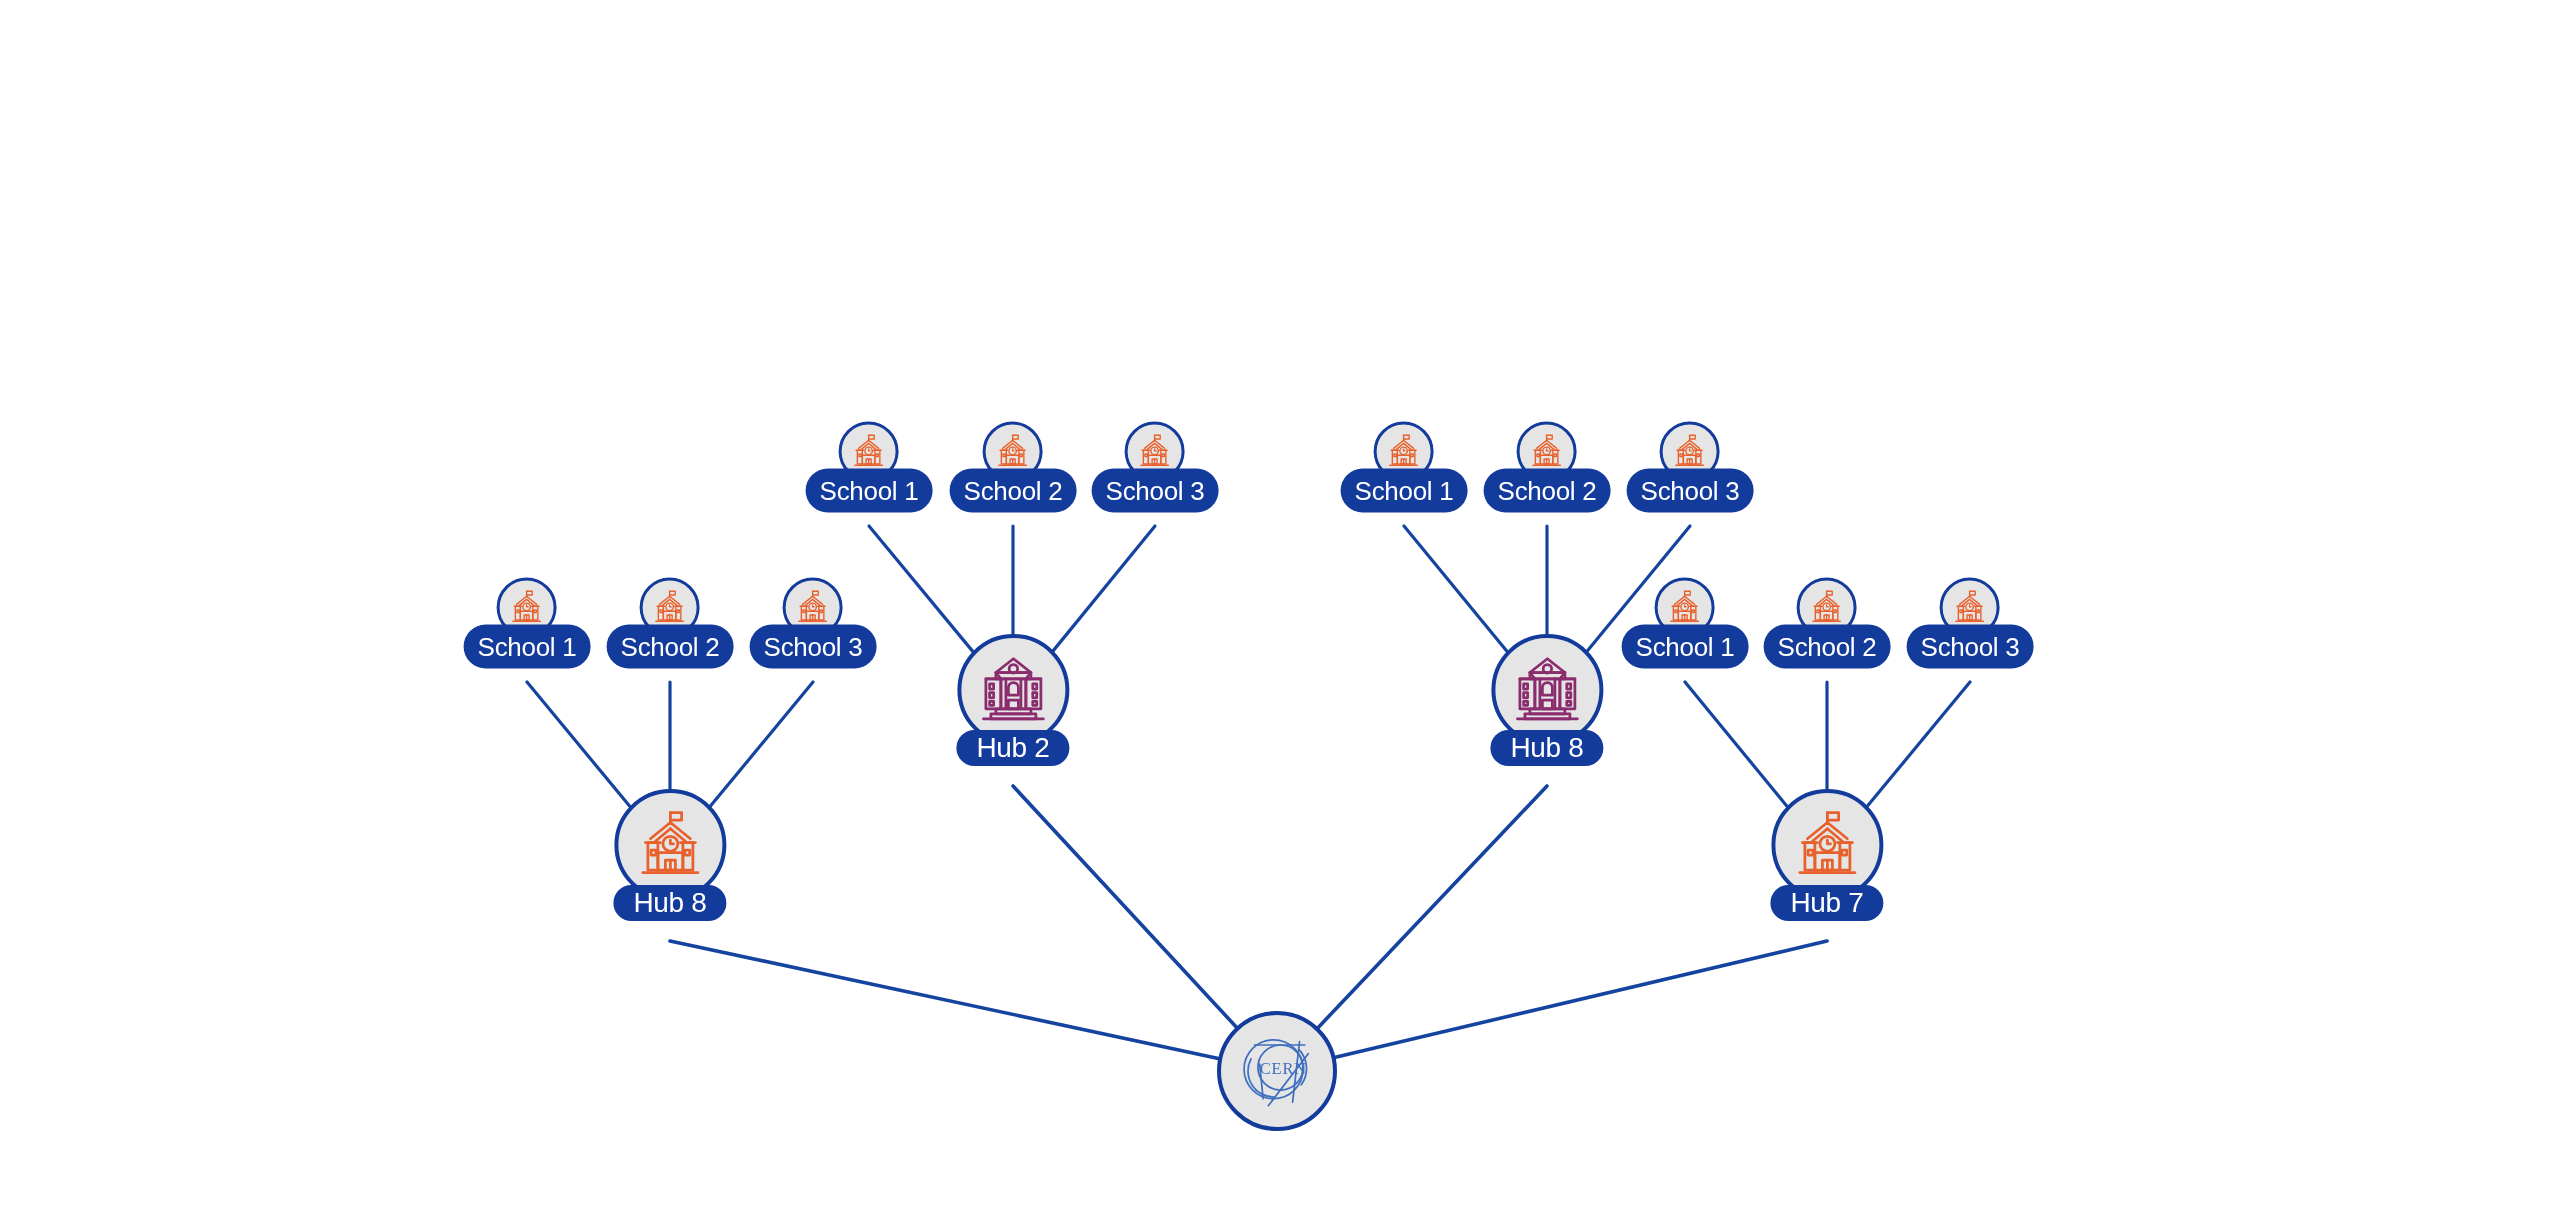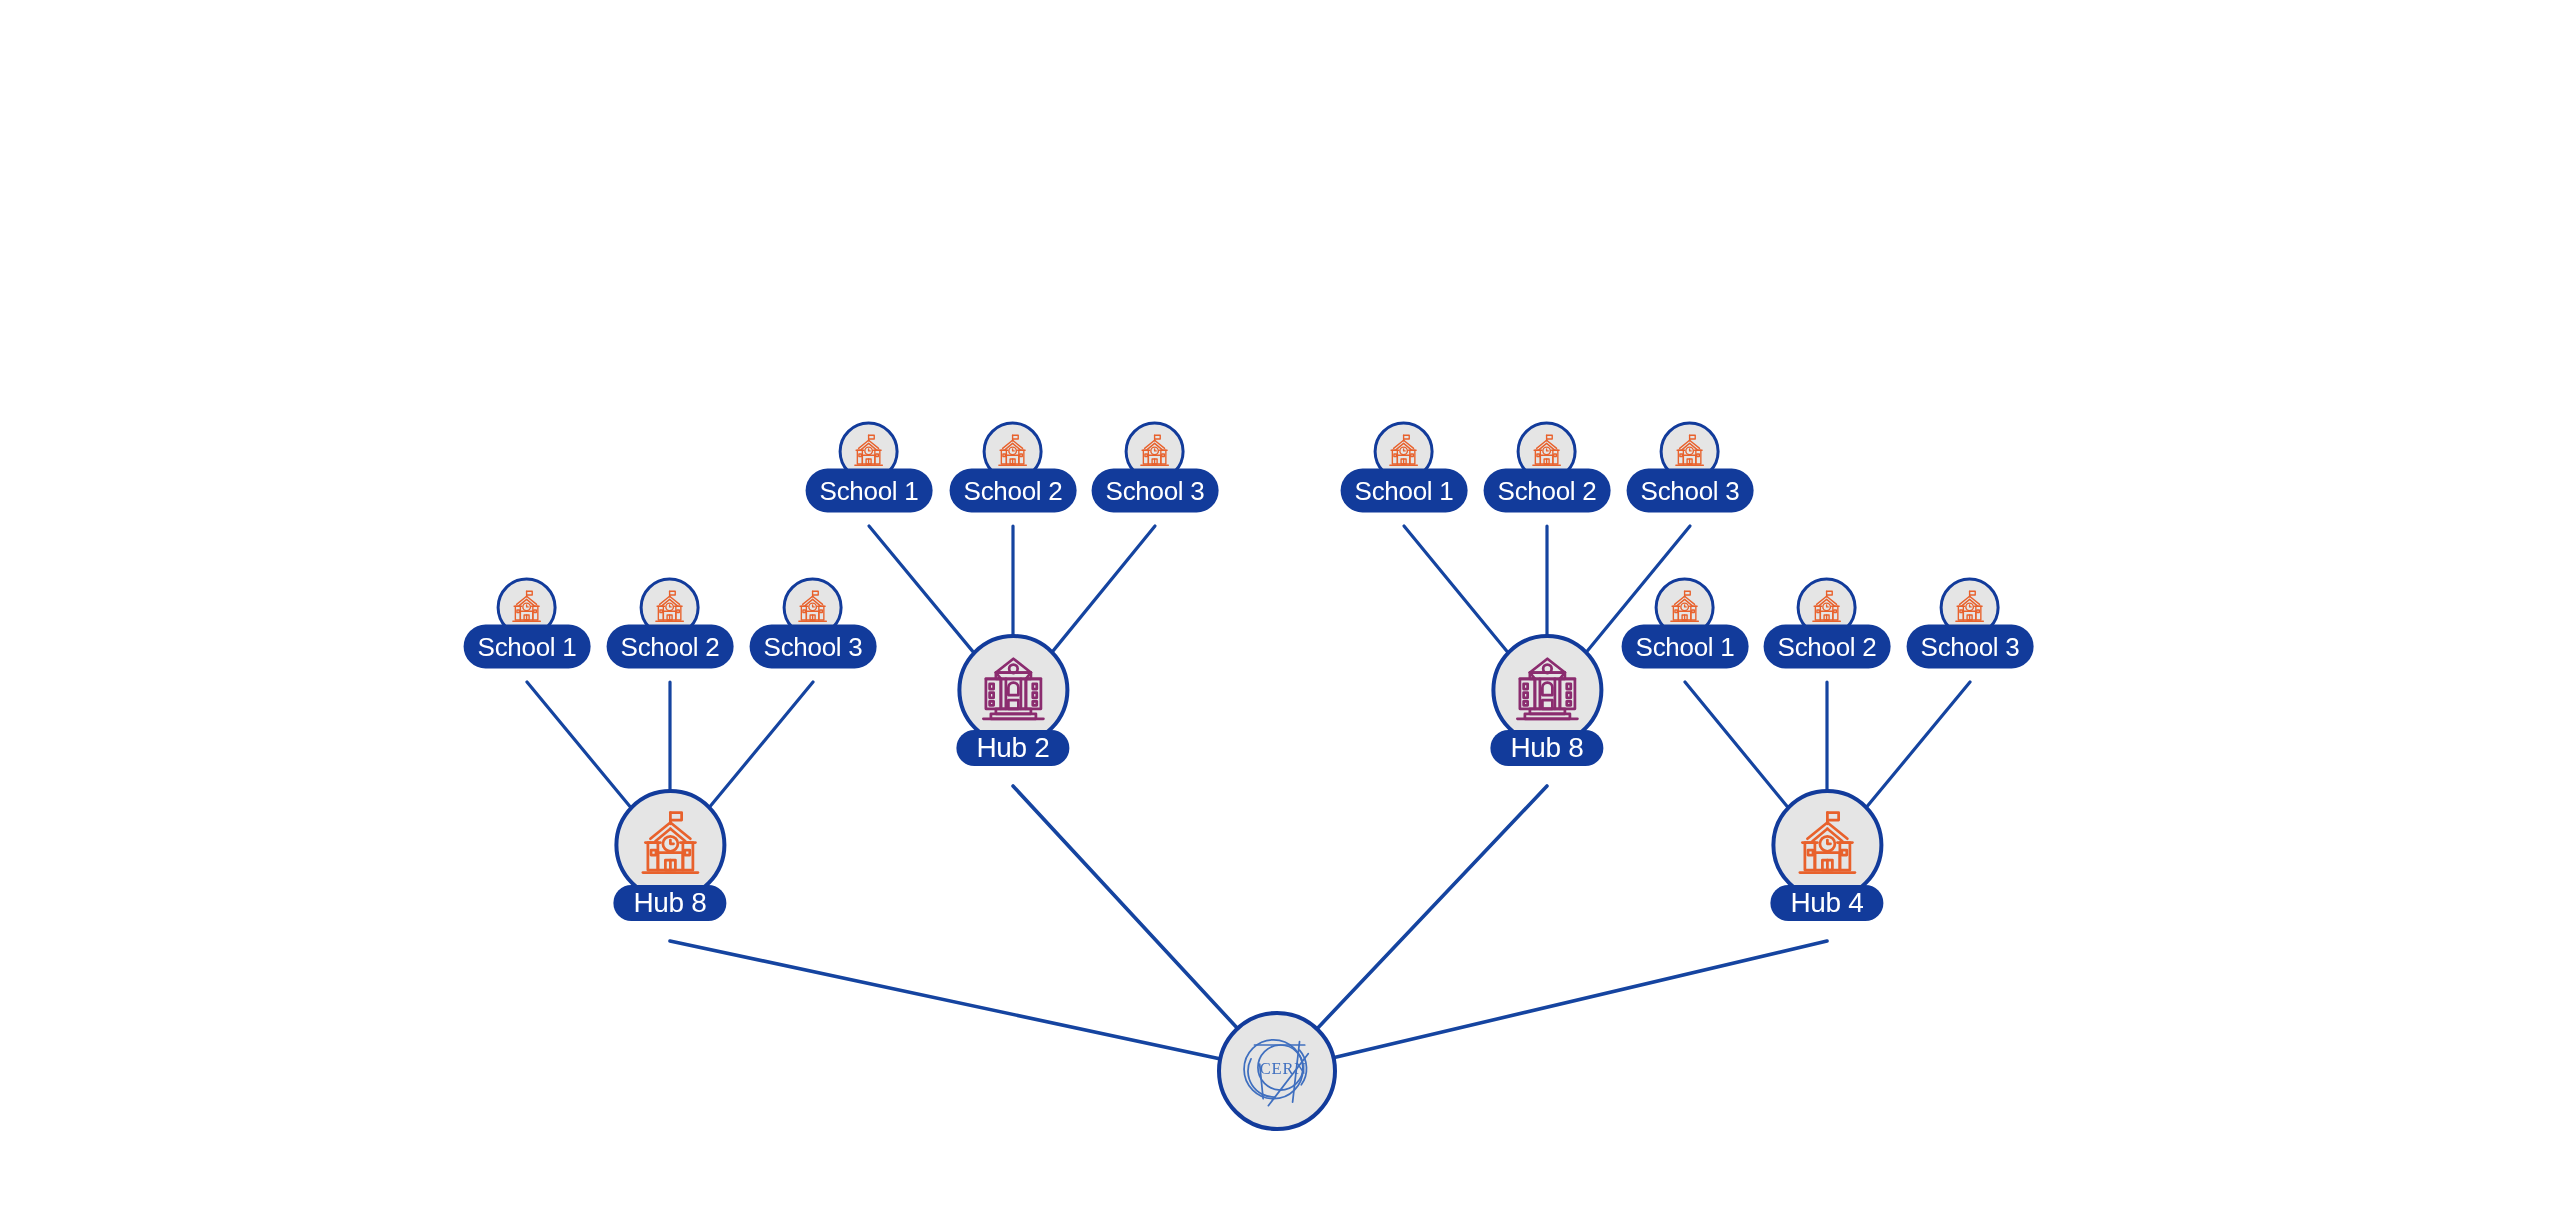--- a/index.html
+++ b/index.html
@@ -546,21 +546,21 @@
       <path d="M40 30 h12"></path>
       <path d="M22 38 h20 v14 h-20 z"></path>
       <rect x="16.5" y="36" width="4" height="4"></rect>
       <rect x="43.5" y="36" width="4" height="4"></rect>
       <path d="M28 44 h8 v8 h-8 z"></path>
       <path d="M32 44 v8"></path>
       <path d="M10 54 h44"></path>
     </g>
   </svg>
         </div>
-        <div class="node-label">Hub 4</div>
+        <div class="node-label">Hub 7</div>
       </div>
       <div class="node root" style="left: 1277px; top: 1071px;">
         <div class="node-circle">
           <svg viewBox="0 0 120 120" class="node-icon" style="color: rgb(63, 111, 191);">
     <g fill="none" stroke="currentColor" stroke-width="2" stroke-linecap="round">
       <circle cx="56" cy="58" r="34"></circle>
       <circle cx="64" cy="56" r="26"></circle>
       <path d="M30 46 a30 30 0 0 0 28 44"></path>
       <path d="M86 36 a32 32 0 0 1 2 40"></path>
       <path d="M34 30 h58"></path>

